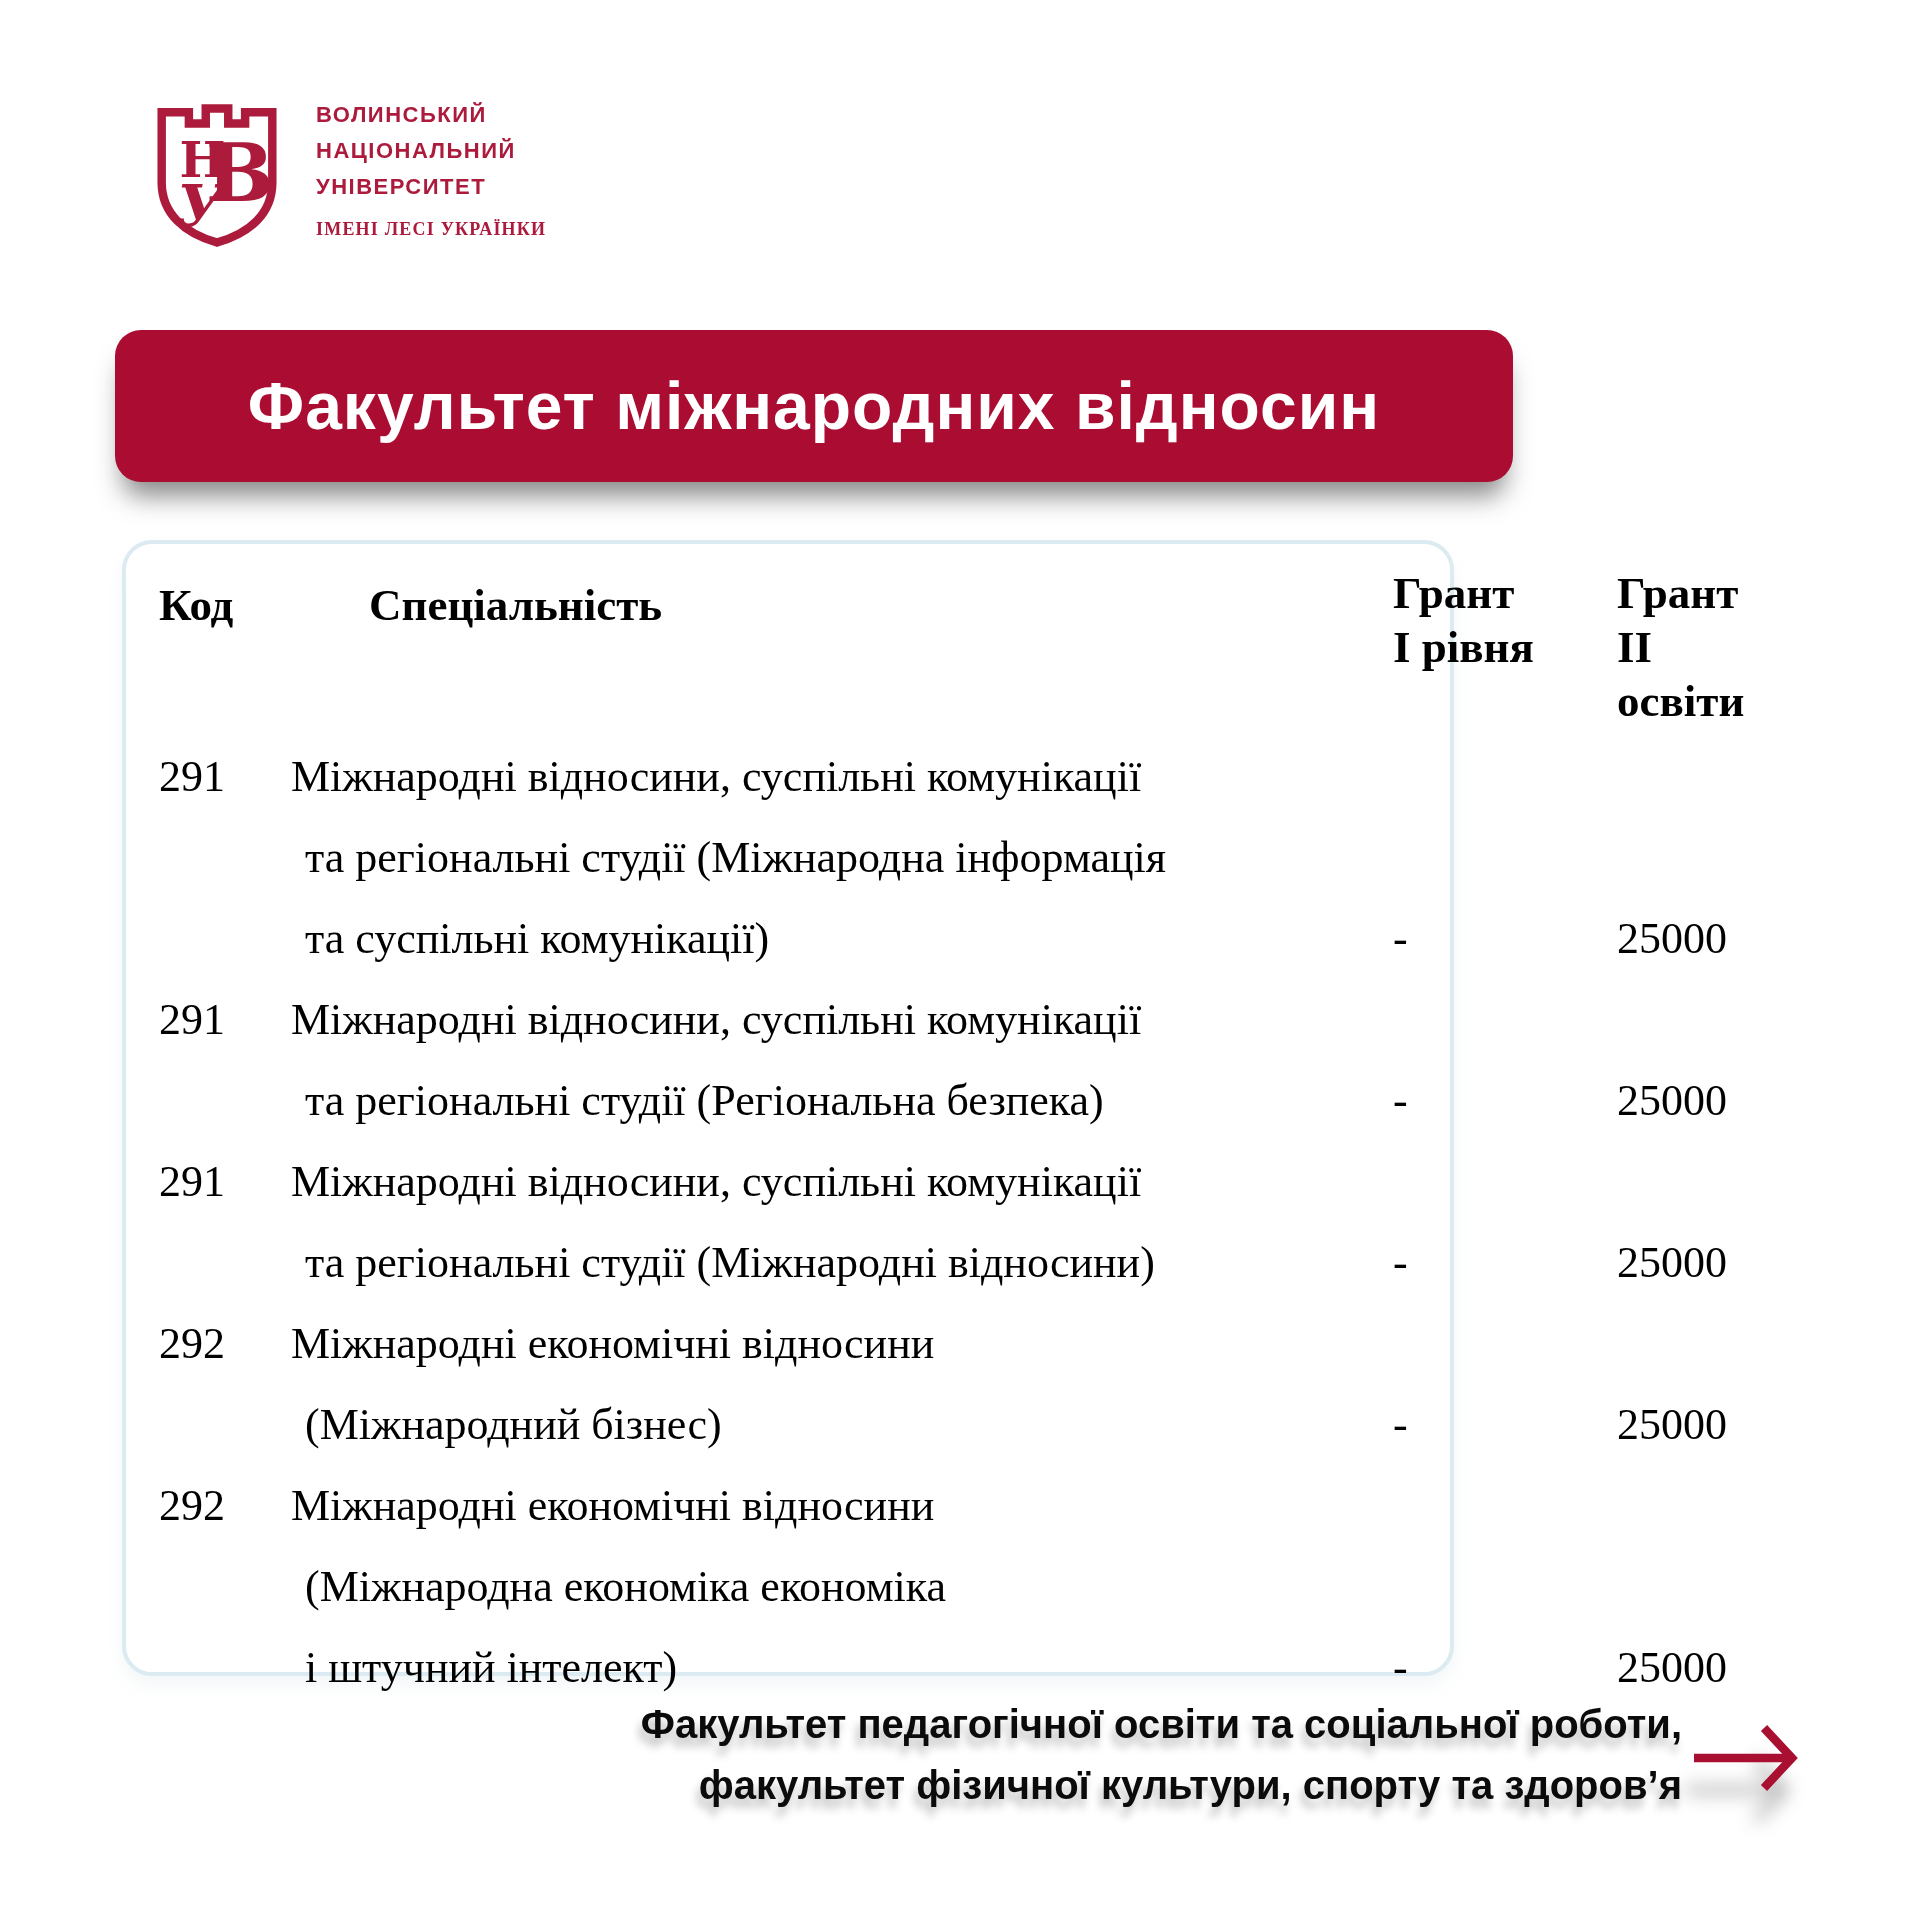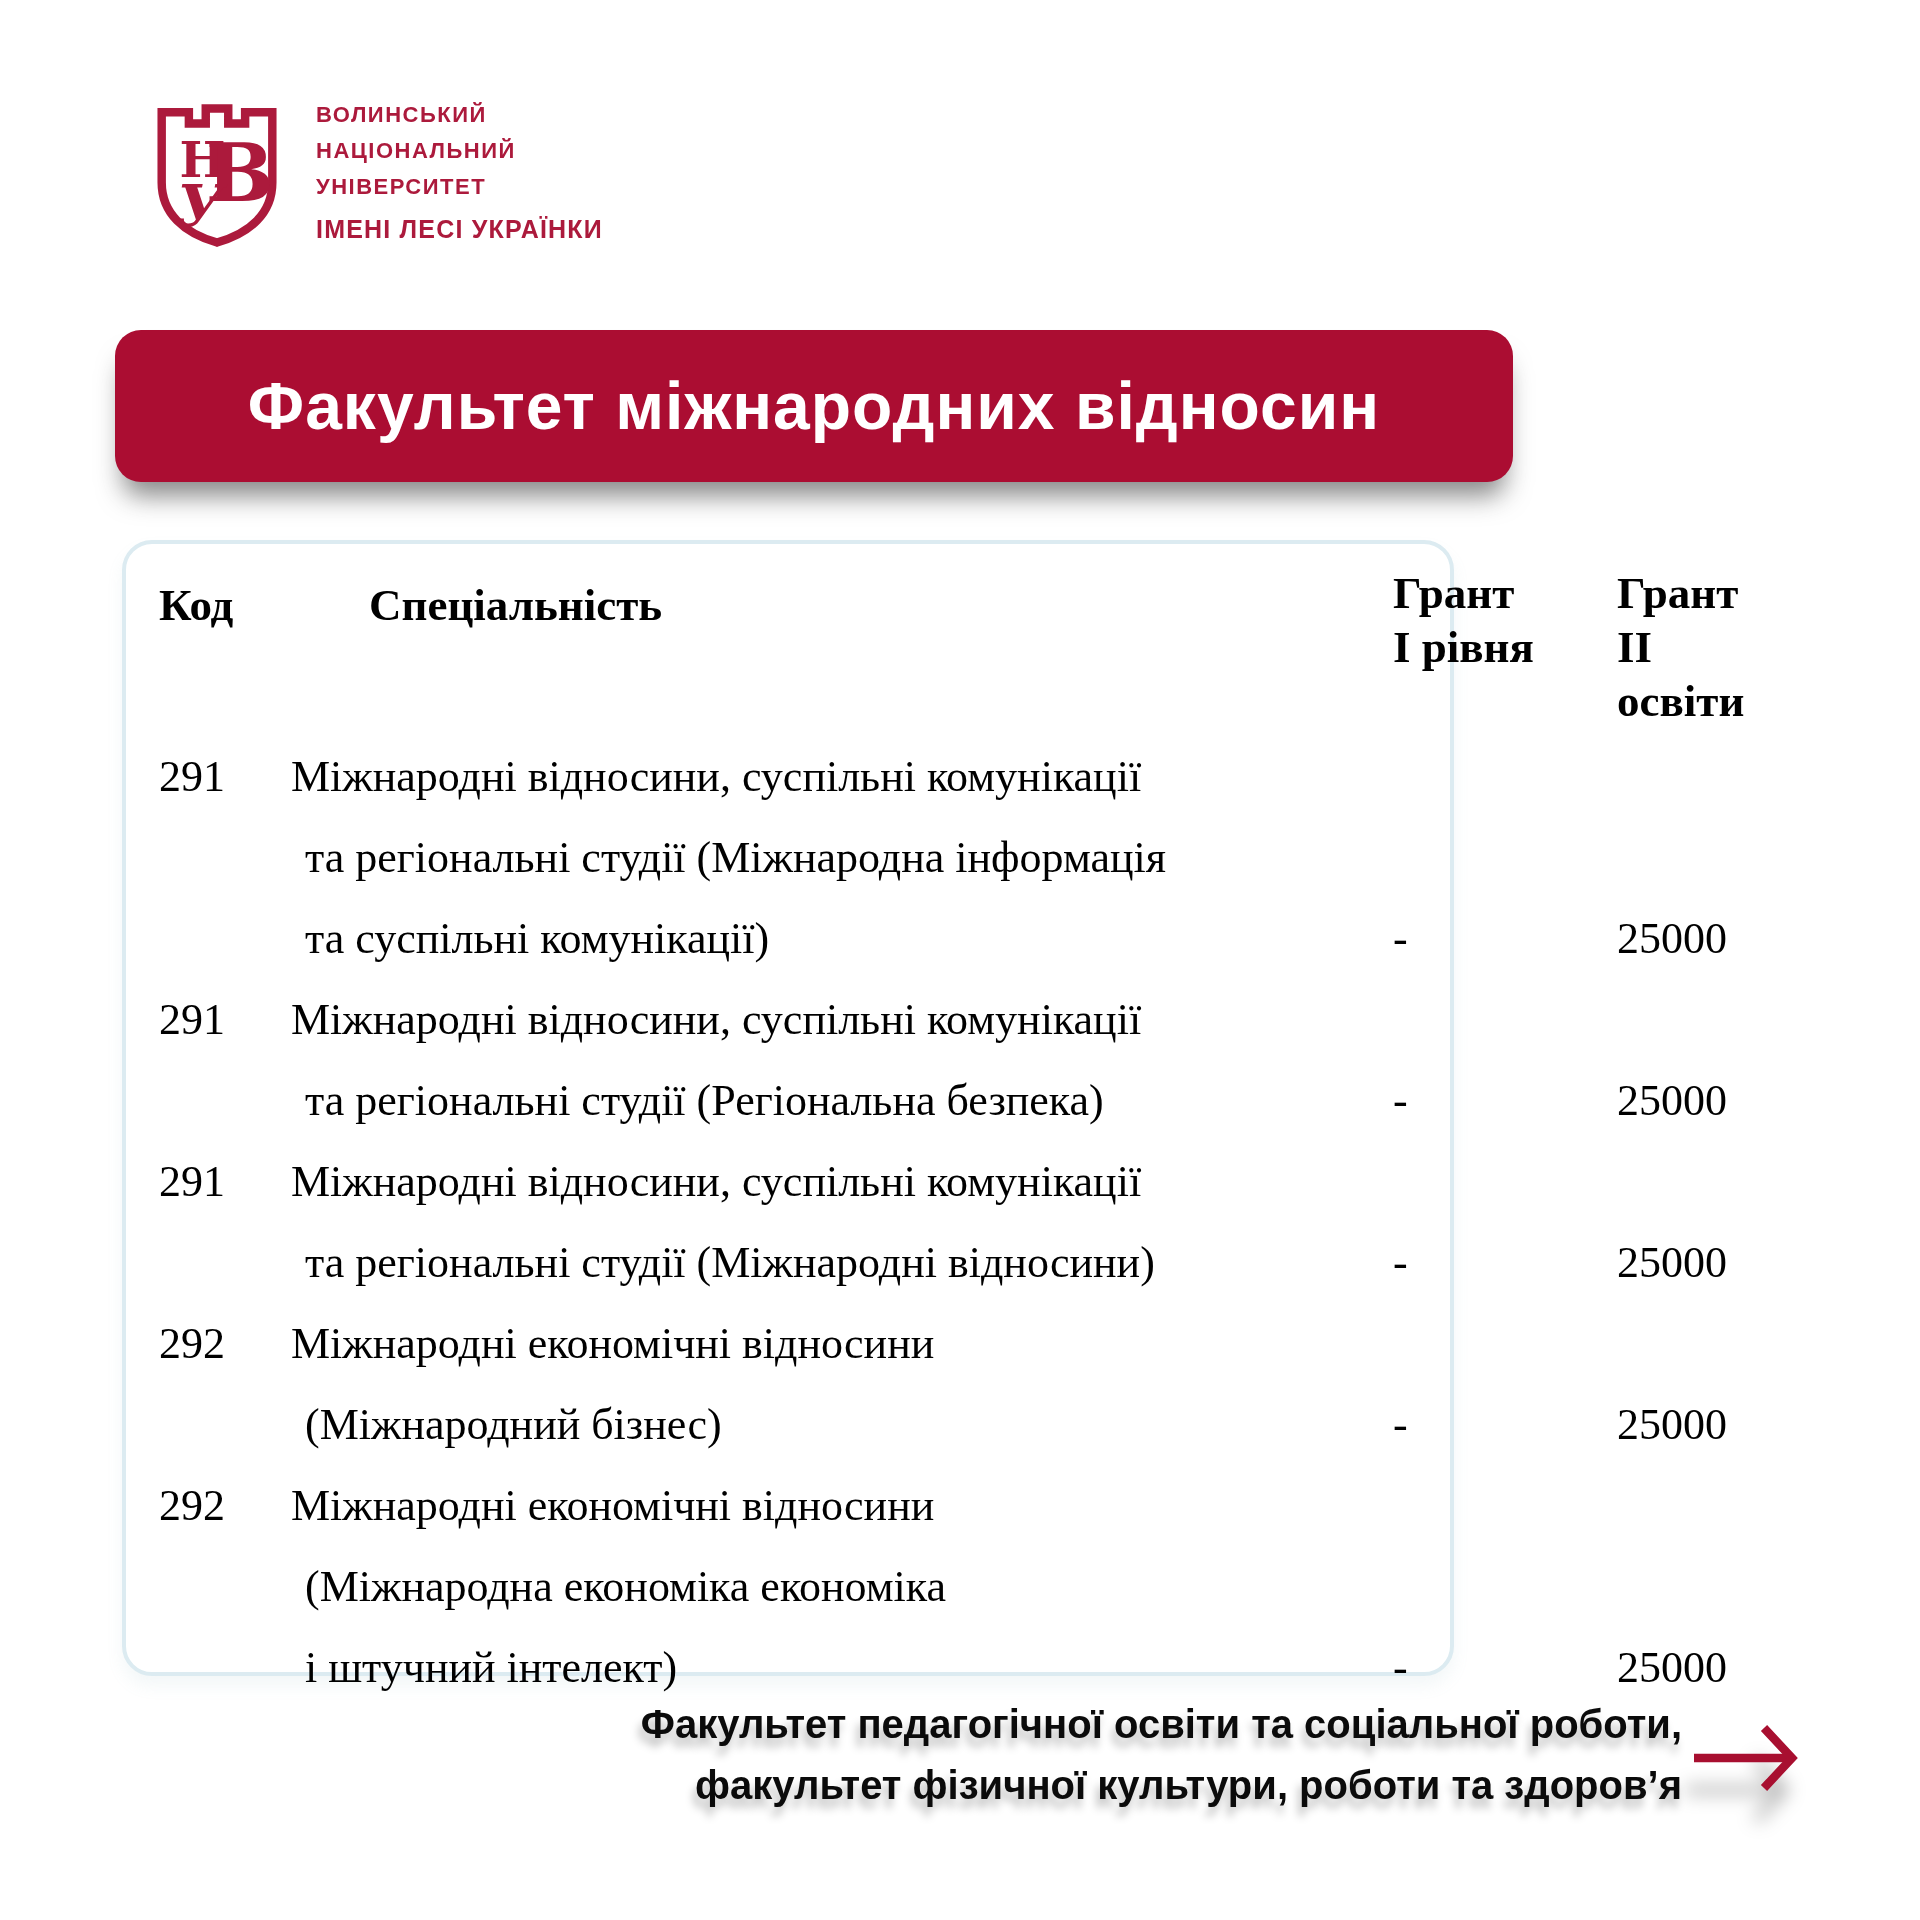--- a/index.html
+++ b/index.html
@@ -5,21 +5,21 @@
   html,body { margin:0; padding:0; background:#ffffff; }
   .page {
     position:relative; width:1920px; height:1920px; background:#ffffff;
     overflow:hidden; font-family:"Liberation Sans", sans-serif;
   }
 
   
   .brand-logo { position:absolute; left:146px; top:100px; width:142px; height:150px; }
   .brand-text { position:absolute; left:316px; top:97px; color:#AC1A3C; font-weight:bold; }
   .brand-line { font-size:22px; line-height:36px; letter-spacing:1.5px; }
-  .brand-sub  { font-size:25px; line-height:26px; letter-spacing:1.2px; margin-top:11px; }
+  .brand-sub  { font-size:18px; line-height:26px; letter-spacing:1.2px; margin-top:11px;font-family:Liberation Serif, serif; }
 
   
   .banner {
     position:absolute; left:115px; top:330px; width:1398px; height:152px;
     background:#AB0D32; border-radius:26px;
     display:flex; align-items:center; justify-content:center;
     box-shadow:0 22px 26px -8px rgba(40,40,40,0.55);
   }
   .banner-title { margin:0; color:#ffffff; font-size:66px; font-weight:bold; letter-spacing:1px; }
 
@@ -140,20 +140,20 @@
             <div class="spec-line cont">і штучний інтелект)</div>
           </div>
     <div class="row-val">-</div>
     <div class="row-val">25000</div>
   </div>
 </div>
   </div>
 
   <div class="footer-text">
     <div>Факультет педагогічної освіти та соціальної роботи,</div>
-    <div>факультет фізичної культури, роботи та здоров’я</div>
+    <div>факультет фізичної культури, спорту та здоров’я</div>
   </div>
   <svg class="next-arrow" viewBox="0 0 118 84" xmlns="http://www.w3.org/2000/svg">
     <path d="M2,42 H98" stroke="#A80F30" stroke-width="8.5" fill="none"></path>
     <path d="M72,12 L100,42 L72,72" stroke="#A80F30" stroke-width="8.5" fill="none"></path>
   </svg>
 
 </div>
 
 </body></html>

